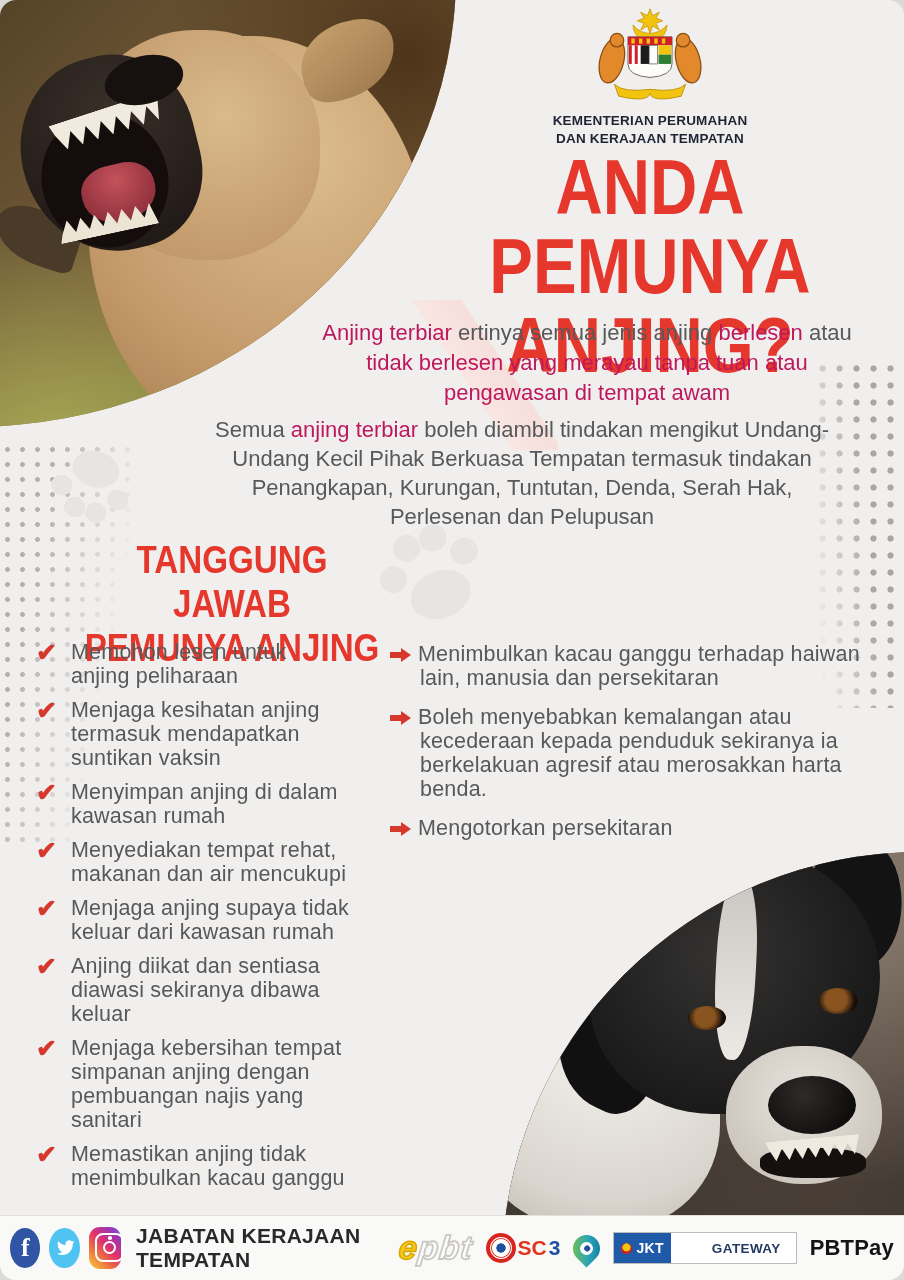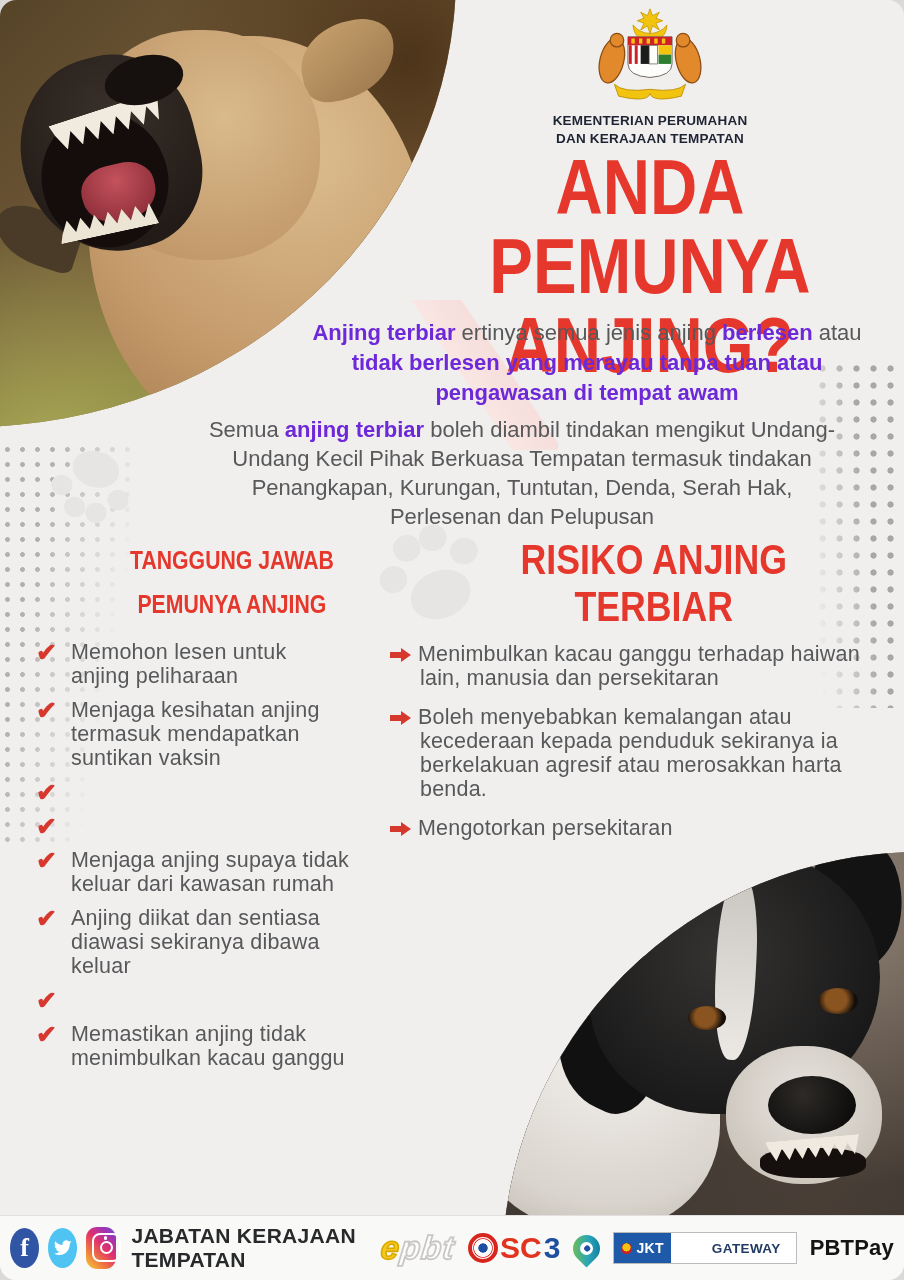--- a/index.html
+++ b/index.html
@@ -97,30 +97,30 @@
 
   
   .ministry{left:520px;top:8px;width:260px;z-index:3;text-align:center;color:#1e2433;}
   .ministry .mline{font-size:13.5px;font-weight:800;letter-spacing:.2px;line-height:1.3;}
 
   
   .cond{display:inline-block;transform:scaleX(.85);transform-origin:50% 50%;}
   .title{left:398px;top:148px;width:504px;z-index:3;margin:0;text-align:center;
       color:#e5372b;font-size:77px;line-height:79px;font-weight:700;letter-spacing:0px;}
   .h-left{left:50px;top:538px;width:364px;z-index:3;margin:0;text-align:center;
-      color:#e5372b;font-size:25px;line-height:44px;font-weight:700;}
+      color:#e5372b;font-size:39px;line-height:44px;font-weight:700;}
   .h-right{left:472px;top:536px;width:364px;z-index:3;margin:0;text-align:center;
       color:#e5372b;font-size:42px;line-height:47px;font-weight:700;}
 
   
   .p1{left:270px;top:318px;width:634px;z-index:3;margin:0;text-align:center;
       font-size:22px;line-height:30px;color:#57585a;}
   .p2{left:140px;top:415px;width:764px;z-index:3;margin:0;text-align:center;
       font-size:22px;line-height:29px;color:#57585a;}
-  .p1 b,.p2 b{color:#6d28d9;font-weight:700;}
+  .p1 b,.p2 b{color:#be185d;font-weight:400;}
 
   
   .checklist{left:36px;top:640px;width:356px;z-index:3;margin:0;padding:0;list-style:none;}
   .checklist li{display:flex;gap:9px;margin-bottom:10px;font-size:21.5px;line-height:24px;
       color:#57585a;letter-spacing:.2px;}
   .check{flex:0 0 26px;color:#d6382e;font-size:25px;line-height:24px;font-weight:700;}
   .checklist li:nth-child(1) .txt{max-width:240px;}
   .checklist li:nth-child(2) .txt{max-width:300px;}
   .checklist li:nth-child(3) .txt{max-width:296px;}
   .checklist li:nth-child(4) .txt{max-width:312px;}
@@ -153,21 +153,21 @@
   .ig{width:42px;height:42px;border-radius:11px;position:relative;
       background:linear-gradient(45deg,#f7d038 0%,#ee7640 30%,#e1306c 55%,#9b36b7 82%,#5f5bd6 100%);}
   .ig .frame{position:absolute;left:6px;top:6px;width:25px;height:25px;border:2.5px solid #fff;border-radius:8px;}
   .ig .lens{position:absolute;left:14px;top:14px;width:9px;height:9px;border:2.5px solid #fff;border-radius:50%;}
   .ig .dot{position:absolute;right:9px;top:9px;width:3.5px;height:3.5px;background:#fff;border-radius:50%;}
   .dept{font-size:21px;font-weight:700;color:#28292b;letter-spacing:.3px;margin-left:6px;}
   .f-right{display:flex;align-items:center;gap:13px;}
   .epbt{font-size:33px;font-weight:700;font-style:italic;letter-spacing:1px;transform:skewX(-6deg);}
   .epbt .e{color:#f6c81d;-webkit-text-stroke:1.6px #d9a800;}
   .epbt .rest{color:#fdfdfc;-webkit-text-stroke:1.8px #c9c6c4;}
-  .osc3{display:flex;align-items:center;gap:2px;font-weight:800;font-size:30px;}
+  .osc3{display:flex;align-items:center;gap:2px;font-weight:800;font-size:21px;}
   .osc3 .emblem{width:22px;height:22px;border:4.5px solid #d8251d;border-radius:50%;
       background:radial-gradient(circle at 50% 50%,#1f4fa0 28%,#fff 32%,#fff 55%,#d8251d 60%,#fff 66%);}
   .osc3 .sc{color:#e2331f;}
   .osc3 .three{color:#1f4fa0;}
   .pin{width:27px;height:27px;border-radius:50% 50% 50% 0;transform:rotate(-45deg);position:relative;
       background:linear-gradient(135deg,#7ac143 5%,#2aa6b8 55%,#0b6e99 100%);}
   .pin .inner{position:absolute;left:7px;top:7px;width:13px;height:13px;background:#fff;border-radius:50%;}
   .pin .core{position:absolute;left:10.5px;top:10.5px;width:6px;height:6px;background:#1f4fa0;border-radius:50%;}
   .jktbadge{display:flex;align-items:stretch;height:30px;border:1.5px solid #bdbbb9;background:#fff;gap:26px;}
   .jktblue{background:#1e5aa8;display:flex;align-items:center;gap:4px;padding:0 7px;}
@@ -253,42 +253,44 @@
     <li>
         <span class="check">✔</span>
         <span class="txt">Memohon lesen untuk anjing peliharaan</span>
       </li>
     <li>
         <span class="check">✔</span>
         <span class="txt">Menjaga kesihatan anjing termasuk mendapatkan suntikan vaksin</span>
       </li>
     <li>
         <span class="check">✔</span>
-      </li>
-    <li>
-        <span class="check">✔</span>
+        <span class="txt">Menyimpan anjing di dalam kawasan rumah</span>
+      </li>
+    <li>
+        <span class="check">✔</span>
+        <span class="txt">Menyediakan tempat rehat, makanan dan air mencukupi</span>
       </li>
     <li>
         <span class="check">✔</span>
         <span class="txt">Menjaga anjing supaya tidak keluar dari kawasan rumah</span>
       </li>
     <li>
         <span class="check">✔</span>
         <span class="txt">Anjing diikat dan sentiasa diawasi sekiranya dibawa keluar</span>
       </li>
     <li>
         <span class="check">✔</span>
+        <span class="txt">Menjaga kebersihan tempat simpanan  anjing dengan pembuangan najis yang sanitari</span>
       </li>
     <li>
         <span class="check">✔</span>
         <span class="txt">Memastikan anjing tidak menimbulkan kacau ganggu</span>
       </li>
   </ul>
 
-  <h2 class="abs h-right"><span class="cond"><span>RISIKO ANJING</span><br><span>TERBIAR</span></span></h2>
 
   <div class="abs photo-bottom">
     <div class="d2-chest"></div>
     <div class="d2-earL"></div>
     <div class="d2-earR"></div>
     <div class="d2-head"></div>
     <div class="d2-blaze"></div>
     <div class="d2-eyeL"></div>
     <div class="d2-eyeR"></div>
     <div class="d2-snout"></div>

